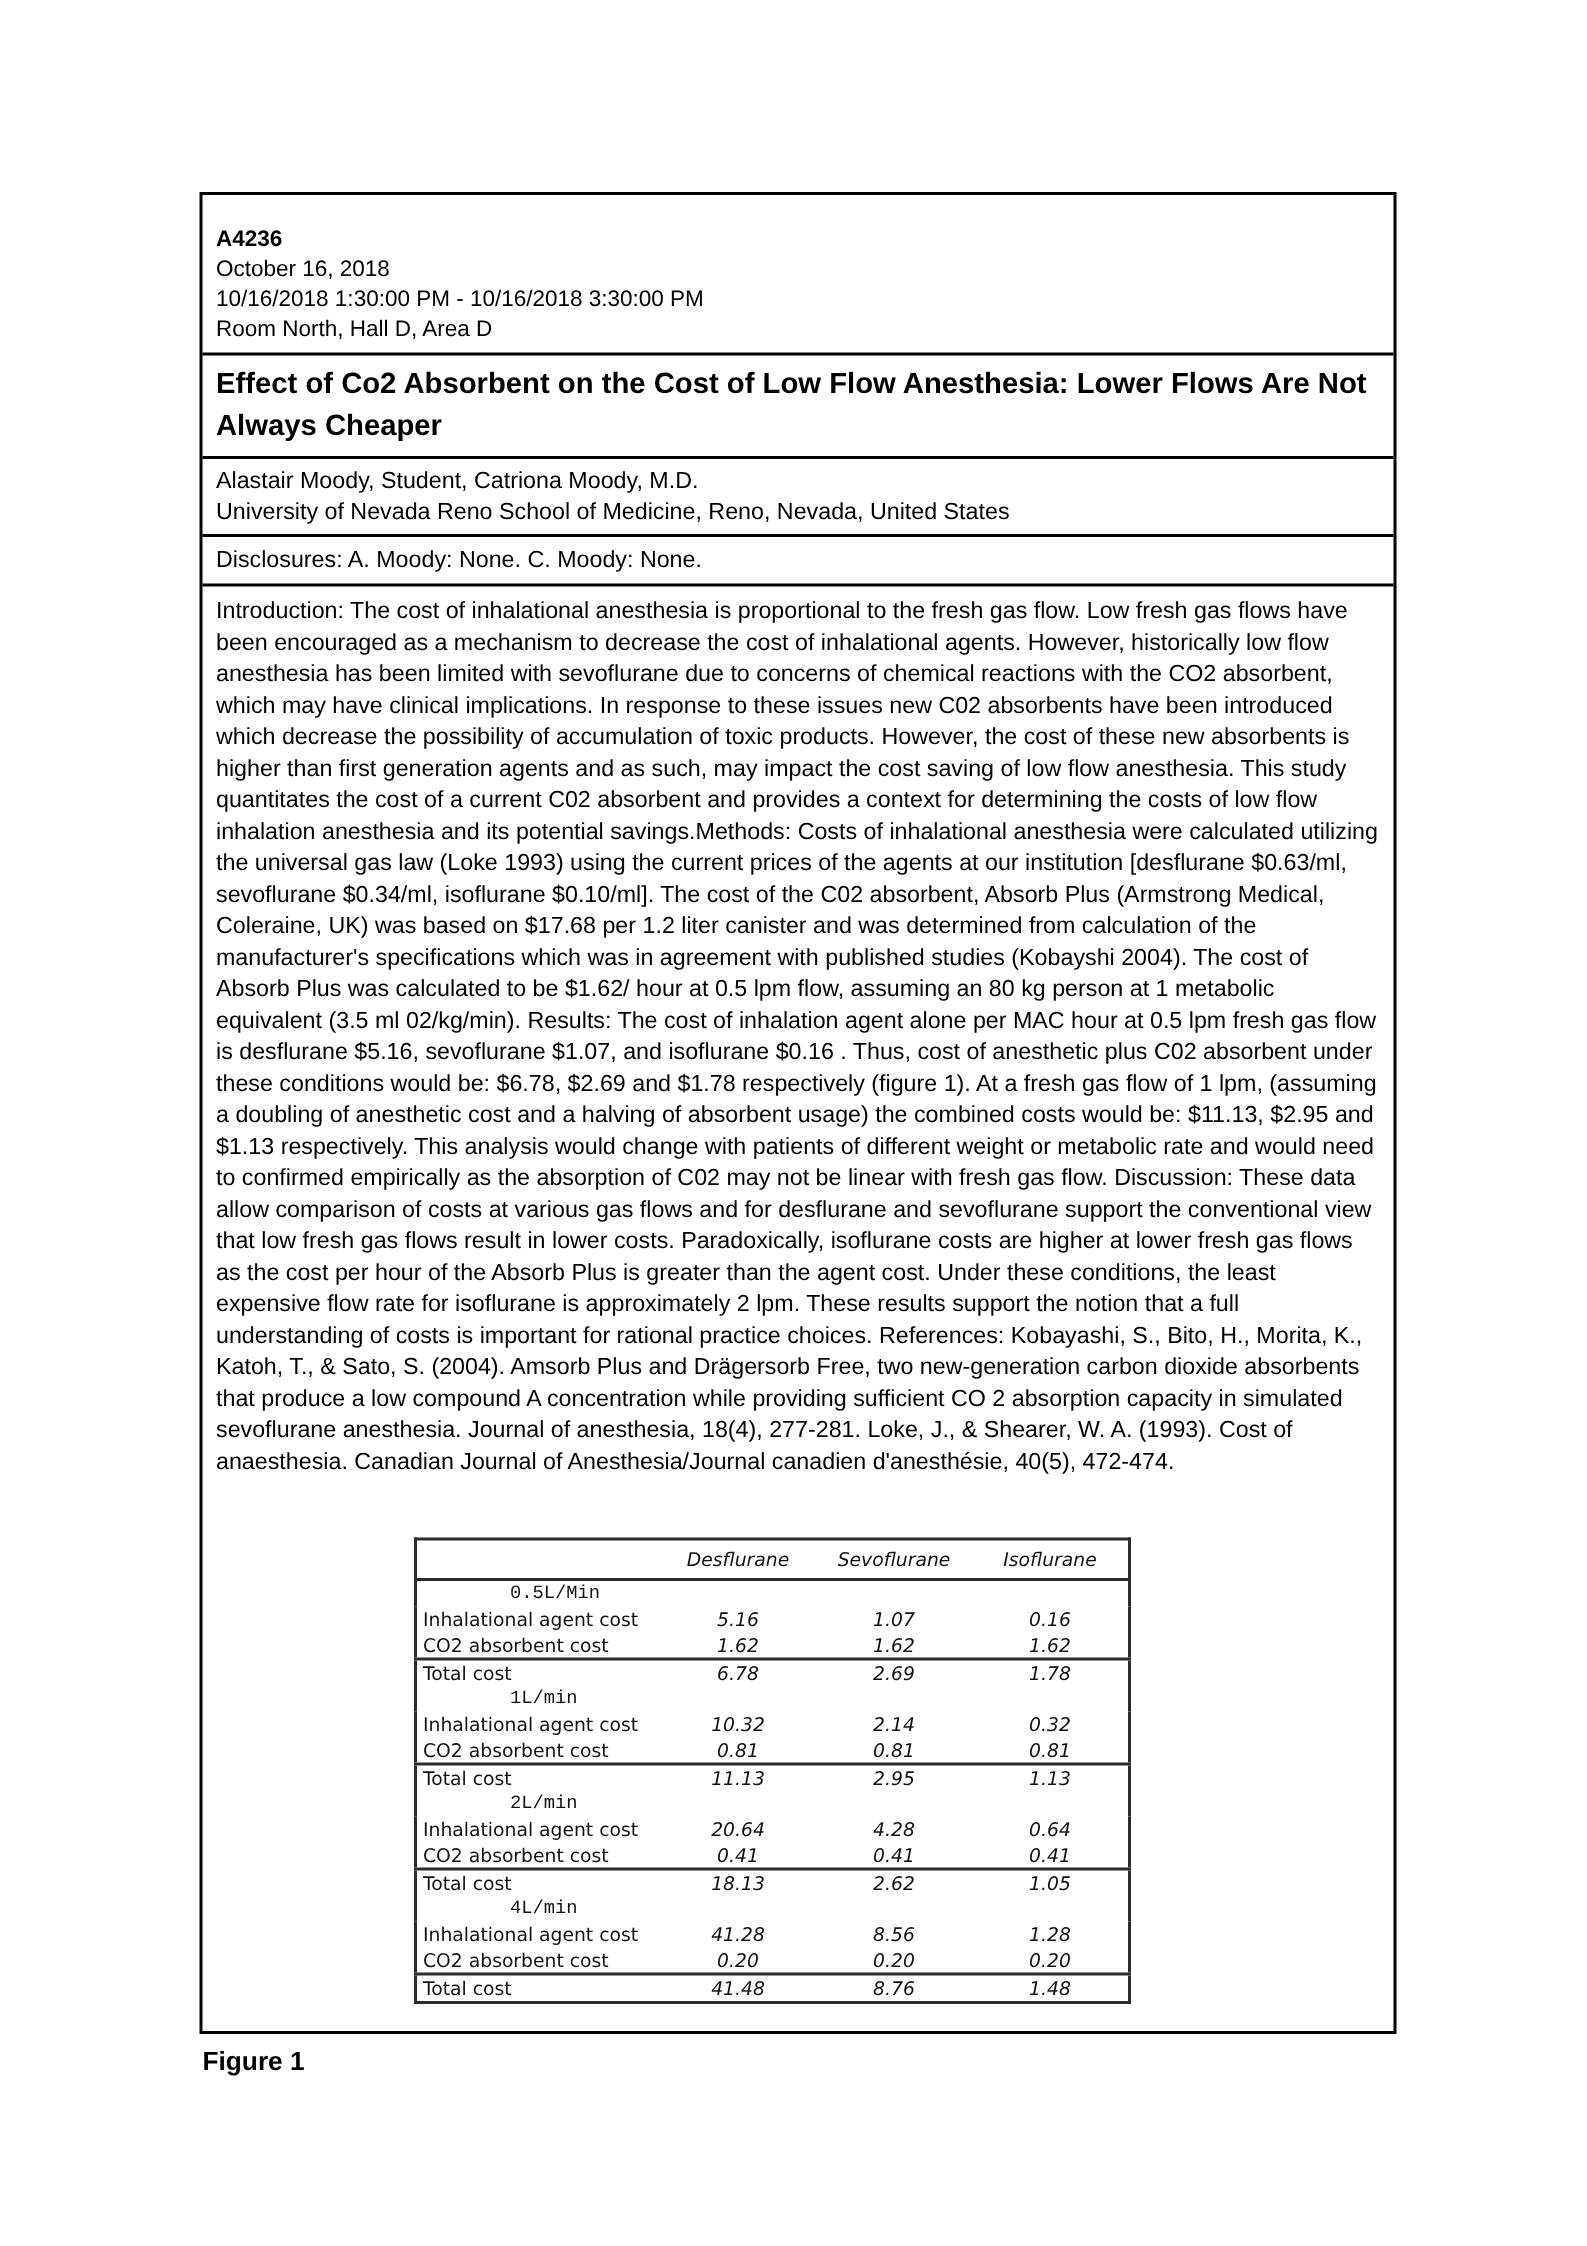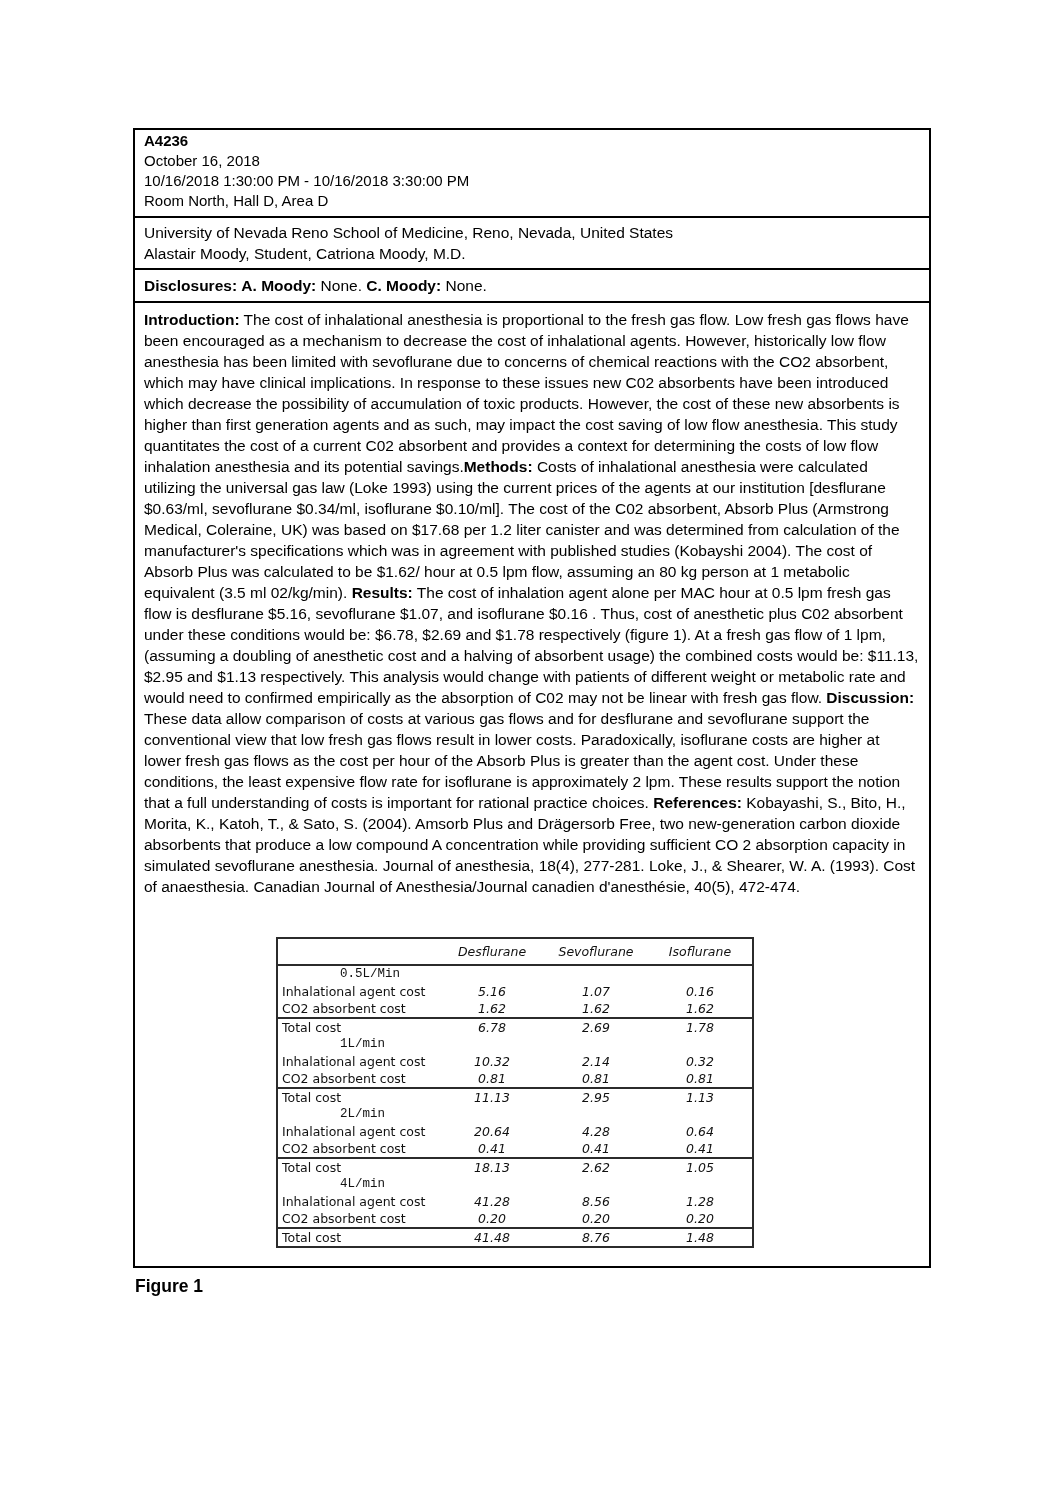--- a/index.html
+++ b/index.html
@@ -9,29 +9,29 @@
   }
   .abstract-box {
     box-sizing:border-box;
     width:798px;
     margin:128px 0 0 133px;
     border:2px solid #000;
     background:#fff;
   }
   .sec { border-top:2px solid #000; padding:5px 9px; }
   .sec:first-child { border-top:none; }
-  .sec-header { font-size:15px; line-height:20px; padding:1px 9px 5px; }
+  .sec-header { font-size:15px; line-height:20px; padding:20px 9px 5px; }
   .sec-header .b { font-weight:bold; }
   .sec-title  { padding:5px 9px 6px; }
   .sec-title h1 { margin:0; font-size:19.5px; line-height:28px; font-weight:bold; }
   .sec-authors { font-size:15.5px; line-height:21px; padding:4px 9px; }
   .sec-disclosures { font-size:15.5px; line-height:21px; padding:5px 9px; }
   .sec-body { font-size:15.5px; line-height:21px; padding:6px 9px 16px; }
   .sec-body p { margin:0; }
-  .b { font-weight:bold; }
+  .b { font-weight:normal; }
 
   table.fig-table {
     border-collapse:collapse; table-layout:fixed;
     width:478px; margin:40px 0 2px 132px;
     border:2px solid #2b2b2b;
     font-family:"DejaVu Sans", sans-serif;
     font-size:12.5px; color:#111;
   }
   .fig-table th {
     font-weight:normal; text-align:center;
@@ -54,24 +54,27 @@
 
 <div class="abstract-box">
 
   <section class="sec sec-header">
     <div class="b">A4236</div>
     <div>October 16, 2018</div>
     <div>10/16/2018 1:30:00 PM - 10/16/2018 3:30:00 PM</div>
     <div>Room North, Hall D, Area D</div>
   </section>
 
+  <section class="sec sec-title">
+    <h1>Effect of Co2 Absorbent on the Cost of Low Flow Anesthesia: Lower Flows Are Not Always Cheaper</h1>
+  </section>
 
   <section class="sec sec-authors">
+    <div>Alastair Moody, Student, Catriona Moody, M.D.</div>
     <div>University of Nevada Reno School of Medicine, Reno, Nevada, United States</div>
-    <div>Alastair Moody, Student, Catriona Moody, M.D.</div>
   </section>
 
   <section class="sec sec-disclosures">
     <p id="disclosures-text" style="margin:0"><span class="b">Disclosures:</span><span> </span><span class="b">A. Moody:</span><span> None. </span><span class="b">C. Moody:</span><span> None.</span></p>
   </section>
 
   <section class="sec sec-body">
     <p id="abstract-text"><span class="b">Introduction:</span><span> The cost of inhalational anesthesia is proportional to the fresh gas flow. Low fresh gas flows have been encouraged as a mechanism to decrease the cost of inhalational agents. However, historically low flow anesthesia has been limited with sevoflurane due to concerns of chemical reactions with the CO2 absorbent, which may have clinical implications. In response to these issues new C02 absorbents have been introduced which decrease the possibility of accumulation of toxic products. However, the cost of these new absorbents is higher than first generation agents and as such, may impact the cost saving of low flow anesthesia. This study quantitates the cost of a current C02 absorbent and provides a context for determining the costs of low flow inhalation anesthesia and its potential savings.</span><span class="b">Methods:</span><span> Costs of inhalational anesthesia were calculated utilizing the universal gas law (Loke 1993) using the current prices of the agents at our institution [desflurane $0.63/ml, sevoflurane $0.34/ml, isoflurane $0.10/ml]. The cost of the C02 absorbent, Absorb Plus (Armstrong Medical, Coleraine, UK) was based on $17.68 per 1.2 liter canister and was determined from calculation of the manufacturer's specifications which was in agreement with published studies (Kobayshi 2004). The cost of Absorb Plus was calculated to be $1.62/ hour at 0.5 lpm flow, assuming an 80 kg person at 1 metabolic equivalent (3.5 ml 02/kg/min). </span><span class="b">Results:</span><span> The cost of inhalation agent alone per MAC hour at 0.5 lpm fresh gas flow is desflurane $5.16, sevoflurane $1.07, and isoflurane $0.16 . Thus, cost of anesthetic plus C02 absorbent under these conditions would be: $6.78, $2.69 and $1.78 respectively (figure 1). At a fresh gas flow of 1 lpm, (assuming a doubling of anesthetic cost and a halving of absorbent usage) the combined costs would be: $11.13, $2.95 and $1.13 respectively. This analysis would change with patients of different weight or metabolic rate and would need to confirmed empirically as the absorption of C02 may not be linear with fresh gas flow. </span><span class="b">Discussion:</span><span> These data allow comparison of costs at various gas flows and for desflurane and sevoflurane support the conventional view that low fresh gas flows result in lower costs. Paradoxically, isoflurane costs are higher at lower fresh gas flows as the cost per hour of the Absorb Plus is greater than the agent cost. Under these conditions, the least expensive flow rate for isoflurane is approximately 2 lpm. These results support the notion that a full understanding of costs is important for rational practice choices. </span><span class="b">References:</span><span> Kobayashi, S., Bito, H., Morita, K., Katoh, T., &amp; Sato, S. (2004). Amsorb Plus and Drägersorb Free, two new-generation carbon dioxide absorbents that produce a low compound A concentration while providing sufficient CO 2 absorption capacity in simulated sevoflurane anesthesia. Journal of anesthesia, 18(4), 277-281. Loke, J., &amp; Shearer, W. A. (1993). Cost of anaesthesia. Canadian Journal of Anesthesia/Journal canadien d'anesthésie, 40(5), 472-474.</span></p>
 
     <table class="fig-table">

